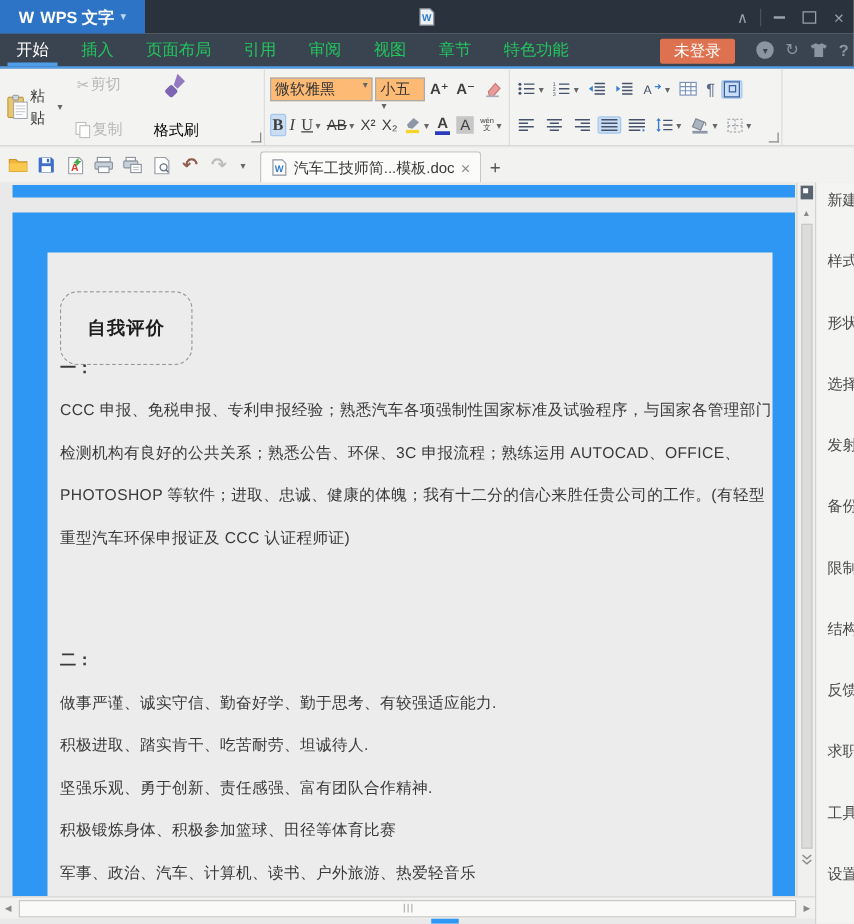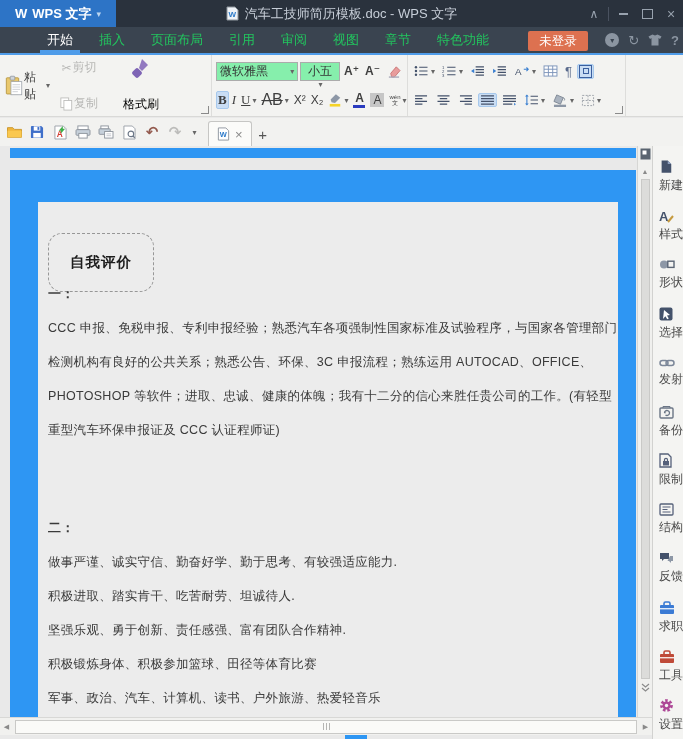--- a/index.html
+++ b/index.html
@@ -14,45 +14,45 @@
   .win-ctrl{width:24px;height:27px;display:flex;align-items:center;justify-content:center;color:#98a2ae;font-size:12px;}
   .ctrl-sep{width:1px;height:14px;background:#4a5260;margin:0 2px;}
   .min-glyph{width:9px;height:2px;background:#98a2ae;}
   .max-glyph{width:9px;height:8px;border:1px solid #98a2ae;}
   .close-glyph{font-size:14px;line-height:1;}
   
   .tabrow{left:0;top:27px;width:683px;height:28px;background:#3a4450;}
   .tabrow::after{content:"";position:absolute;left:0;bottom:0;width:683px;height:2px;background:#4f9ce9;}
   .tabs{position:absolute;left:0;top:0;height:26px;display:flex;align-items:center;}
   .mtab{padding:0 13px;height:26px;line-height:26px;font-size:13px;color:#22c55e;position:relative;}
-  .mtab.active{color:#ffffff;margin-left:34px;}
+  .mtab.active{color:#ffffff;}
   .mtab.active::after{content:"";position:absolute;left:6px;right:6px;bottom:0;height:3px;background:#4f9ce9;}
   .login-btn{position:absolute;left:528px;top:4px;width:60px;height:20px;background:#dd7150;color:#fff;font-size:12.5px;display:flex;align-items:center;justify-content:center;border-radius:2px;}
   .tr-icons{position:absolute;right:4px;top:0;height:26px;display:flex;align-items:center;gap:9px;color:#8b95a1;}
   .circ-icon{width:14px;height:14px;border-radius:50%;background:#8b95a1;color:#3a4450;display:flex;align-items:center;justify-content:center;font-size:8px;}
   .refresh-icon{font-size:13px;}
   .help-icon{font-size:13px;font-weight:bold;}
   
   .ribbon{left:0;top:55px;width:683px;height:62px;background:#f3f3f1;border-bottom:1px solid #d9d9d7;display:flex;box-sizing:border-box;}
   .rgroup{position:relative;border-right:1px solid #dddddb;box-sizing:border-box;padding:3px 4px;display:flex;}
   .launcher{position:absolute;right:2px;bottom:2px;width:7px;height:7px;border-right:1px solid #8a8a8a;border-bottom:1px solid #8a8a8a;}
   .col2{display:flex;flex-direction:column;justify-content:space-between;}
   .rrow{display:flex;align-items:center;gap:2px;height:26px;}
   .rbtn{display:flex;align-items:center;justify-content:center;gap:1px;padding:1px 2px;border-radius:2px;color:#3f3f3f;font-size:12px;}
   .rbtn.active{background:#c9ddf4;border:1px solid #a6c8ec;padding:0 1px;}
   .rbtn.disabled{color:#b8b8b6;}
   .caret{font-size:8px;color:#666;margin-left:1px;}
-  .combo{background:#86efac;border:1px solid #ababab;height:19px;display:flex;align-items:center;font-size:12px;color:#333;padding:0 3px;justify-content:space-between;box-sizing:border-box;}
+  .combo{background:#fdba74;border:1px solid #ababab;height:19px;display:flex;align-items:flex-start;font-size:12px;color:#333;padding:0 3px;justify-content:space-between;box-sizing:border-box;}
   .bigbtn{display:flex;flex-direction:row;align-items:center;justify-content:space-between;width:46px;padding:1px 0;}
   .biglabel{font-size:12px;color:#3f3f3f;display:flex;align-items:center;gap:2px;}
   .small-label{font-size:12px;}
   .bold-b{font-weight:bold;font-size:13px;font-family:"Liberation Serif","DejaVu Serif",serif;}
   .ital-i{font-style:italic;font-size:13px;font-family:"Liberation Serif","DejaVu Serif",serif;}
   .under-u{text-decoration:underline;font-size:13px;font-family:"Liberation Serif","DejaVu Serif",serif;}
-  .strike-ab{text-decoration:line-through;font-size:16px;}
+  .strike-ab{text-decoration:line-through;font-size:12px;}
   .fontcolor-a{display:flex;flex-direction:column;align-items:center;line-height:1;font-weight:bold;font-size:12px;}
   .fontcolor-bar{width:12px;height:3px;background:#2a3bbf;margin-top:1px;}
   .shade-a{background:#c6c6c6;padding:0 3px;font-size:12px;}
   .phon{display:flex;flex-direction:column;align-items:center;line-height:1;font-size:6px;color:#3f3f3f;}
   .boxed-icon{width:11px;height:11px;border:1.5px solid #3b5f9e;display:flex;align-items:center;justify-content:center;}
   .boxed-icon i{display:block;width:4px;height:4px;border:1px solid #3b5f9e;}
   .style-box{width:62px;height:42px;border:1px solid #7ba7dd;background:#fdfdfc;display:flex;flex-direction:column;align-items:center;justify-content:center;margin:3px 0 0 6px;overflow:hidden;}
   .style-prev{font-weight:bold;font-size:12px;color:#222;white-space:nowrap;}
   .style-name{font-size:12px;color:#555;white-space:nowrap;}
   
@@ -83,39 +83,38 @@
   .vs-thumb{width:9px;height:500px;background:#dcdcda;border:1px solid #c9c9c7;margin-top:4px;box-sizing:border-box;}
   .hscroll{position:absolute;left:0;top:571px;width:652px;height:18px;background:#f1f1ef;border-top:1px solid #d8d8d6;box-sizing:border-box;display:flex;align-items:center;}
   .hs-arrow{width:13px;text-align:center;font-size:7px;color:#8a8a8a;}
   .hs-thumb{flex:1;height:12px;background:#fafaf8;border:1px solid #c9c9c7;margin:0 2px;display:flex;align-items:center;justify-content:center;gap:2px;}
   .grip i{display:block;width:1px;height:7px;background:#b5b5b3;}
   .grip{display:flex;gap:2px;}
   .bottomstrip{position:absolute;left:0;top:589px;width:652px;height:4px;background:#e9e9e9;}
   .bottomstrip i{position:absolute;left:345px;top:0;width:22px;height:4px;background:#2e96f3;display:block;}
   
   .sidebar{left:652px;top:146px;width:31px;height:593px;background:#f4f4f2;border-left:1px solid #d2d2d0;box-sizing:border-box;padding-top:6px;overflow:hidden;}
-  .sb-item{height:49px;display:flex;flex-direction:column;justify-content:center;padding-left:6px;gap:3px;}
+  .sb-item{height:49px;display:flex;flex-direction:row;justify-content:flex-start;padding-left:6px;gap:3px;}
   .sb-label{font-size:12px;color:#4a4a4a;white-space:nowrap;}
   svg{display:block;}
 </style>
 </head>
 <body>
 
 <div class="abs titlebar">
   <div class="app-btn">
     <span>W</span>
     <span>WPS 文字</span>
     <span class="app-caret">▾</span>
   </div>
   <div class="win-title">
     <svg width="13" height="15" viewBox="0 0 13 15">
         <path d="M1 1h8l3 3v10H1z" fill="#eef2f7" stroke="#8e959d"></path>
         <text x="2.5" y="11" font-size="8" font-weight="bold" fill="#2d7ac9">W</text>
       </svg>
-    <span>汽车工技师简历模板.doc - WPS 文字</span>
   </div>
   <div class="win-ctrls">
     <div class="win-ctrl">
         <span>∧</span>
       </div>
     <div class="ctrl-sep"></div>
     <div class="win-ctrl">
         <span class="min-glyph"></span>
       </div>
     <div class="win-ctrl">
@@ -422,20 +421,21 @@
       </div>
     <div class="qbtn" style="width:12px;">
         <span class="caret">▾</span>
       </div>
   </div>
   <div class="doc-tab">
     <svg width="13" height="14" viewBox="0 0 13 15">
         <path d="M1 1h8l3 3v10H1z" fill="#fff" stroke="#8e959d"></path>
         <text x="2.5" y="11" font-size="8" font-weight="bold" fill="#2d7ac9">W</text>
       </svg>
+    <span>汽车工技师简...模板.doc</span>
     <span class="tab-close">×</span>
   </div>
   <div class="newtab-btn">+</div>
   <div class="qright">
     <svg width="13" height="13" viewBox="0 0 13 13">
         <rect x="0.5" y="0.5" width="12" height="12" fill="#fff" stroke="#6a6a6a"></rect>
         <rect x="8" y="0.5" width="4.5" height="12" fill="#6a6a6a"></rect>
       </svg>
     <span style="display:flex;align-items:center;gap:2px;">
       <svg width="12" height="12" viewBox="0 0 12 12">

